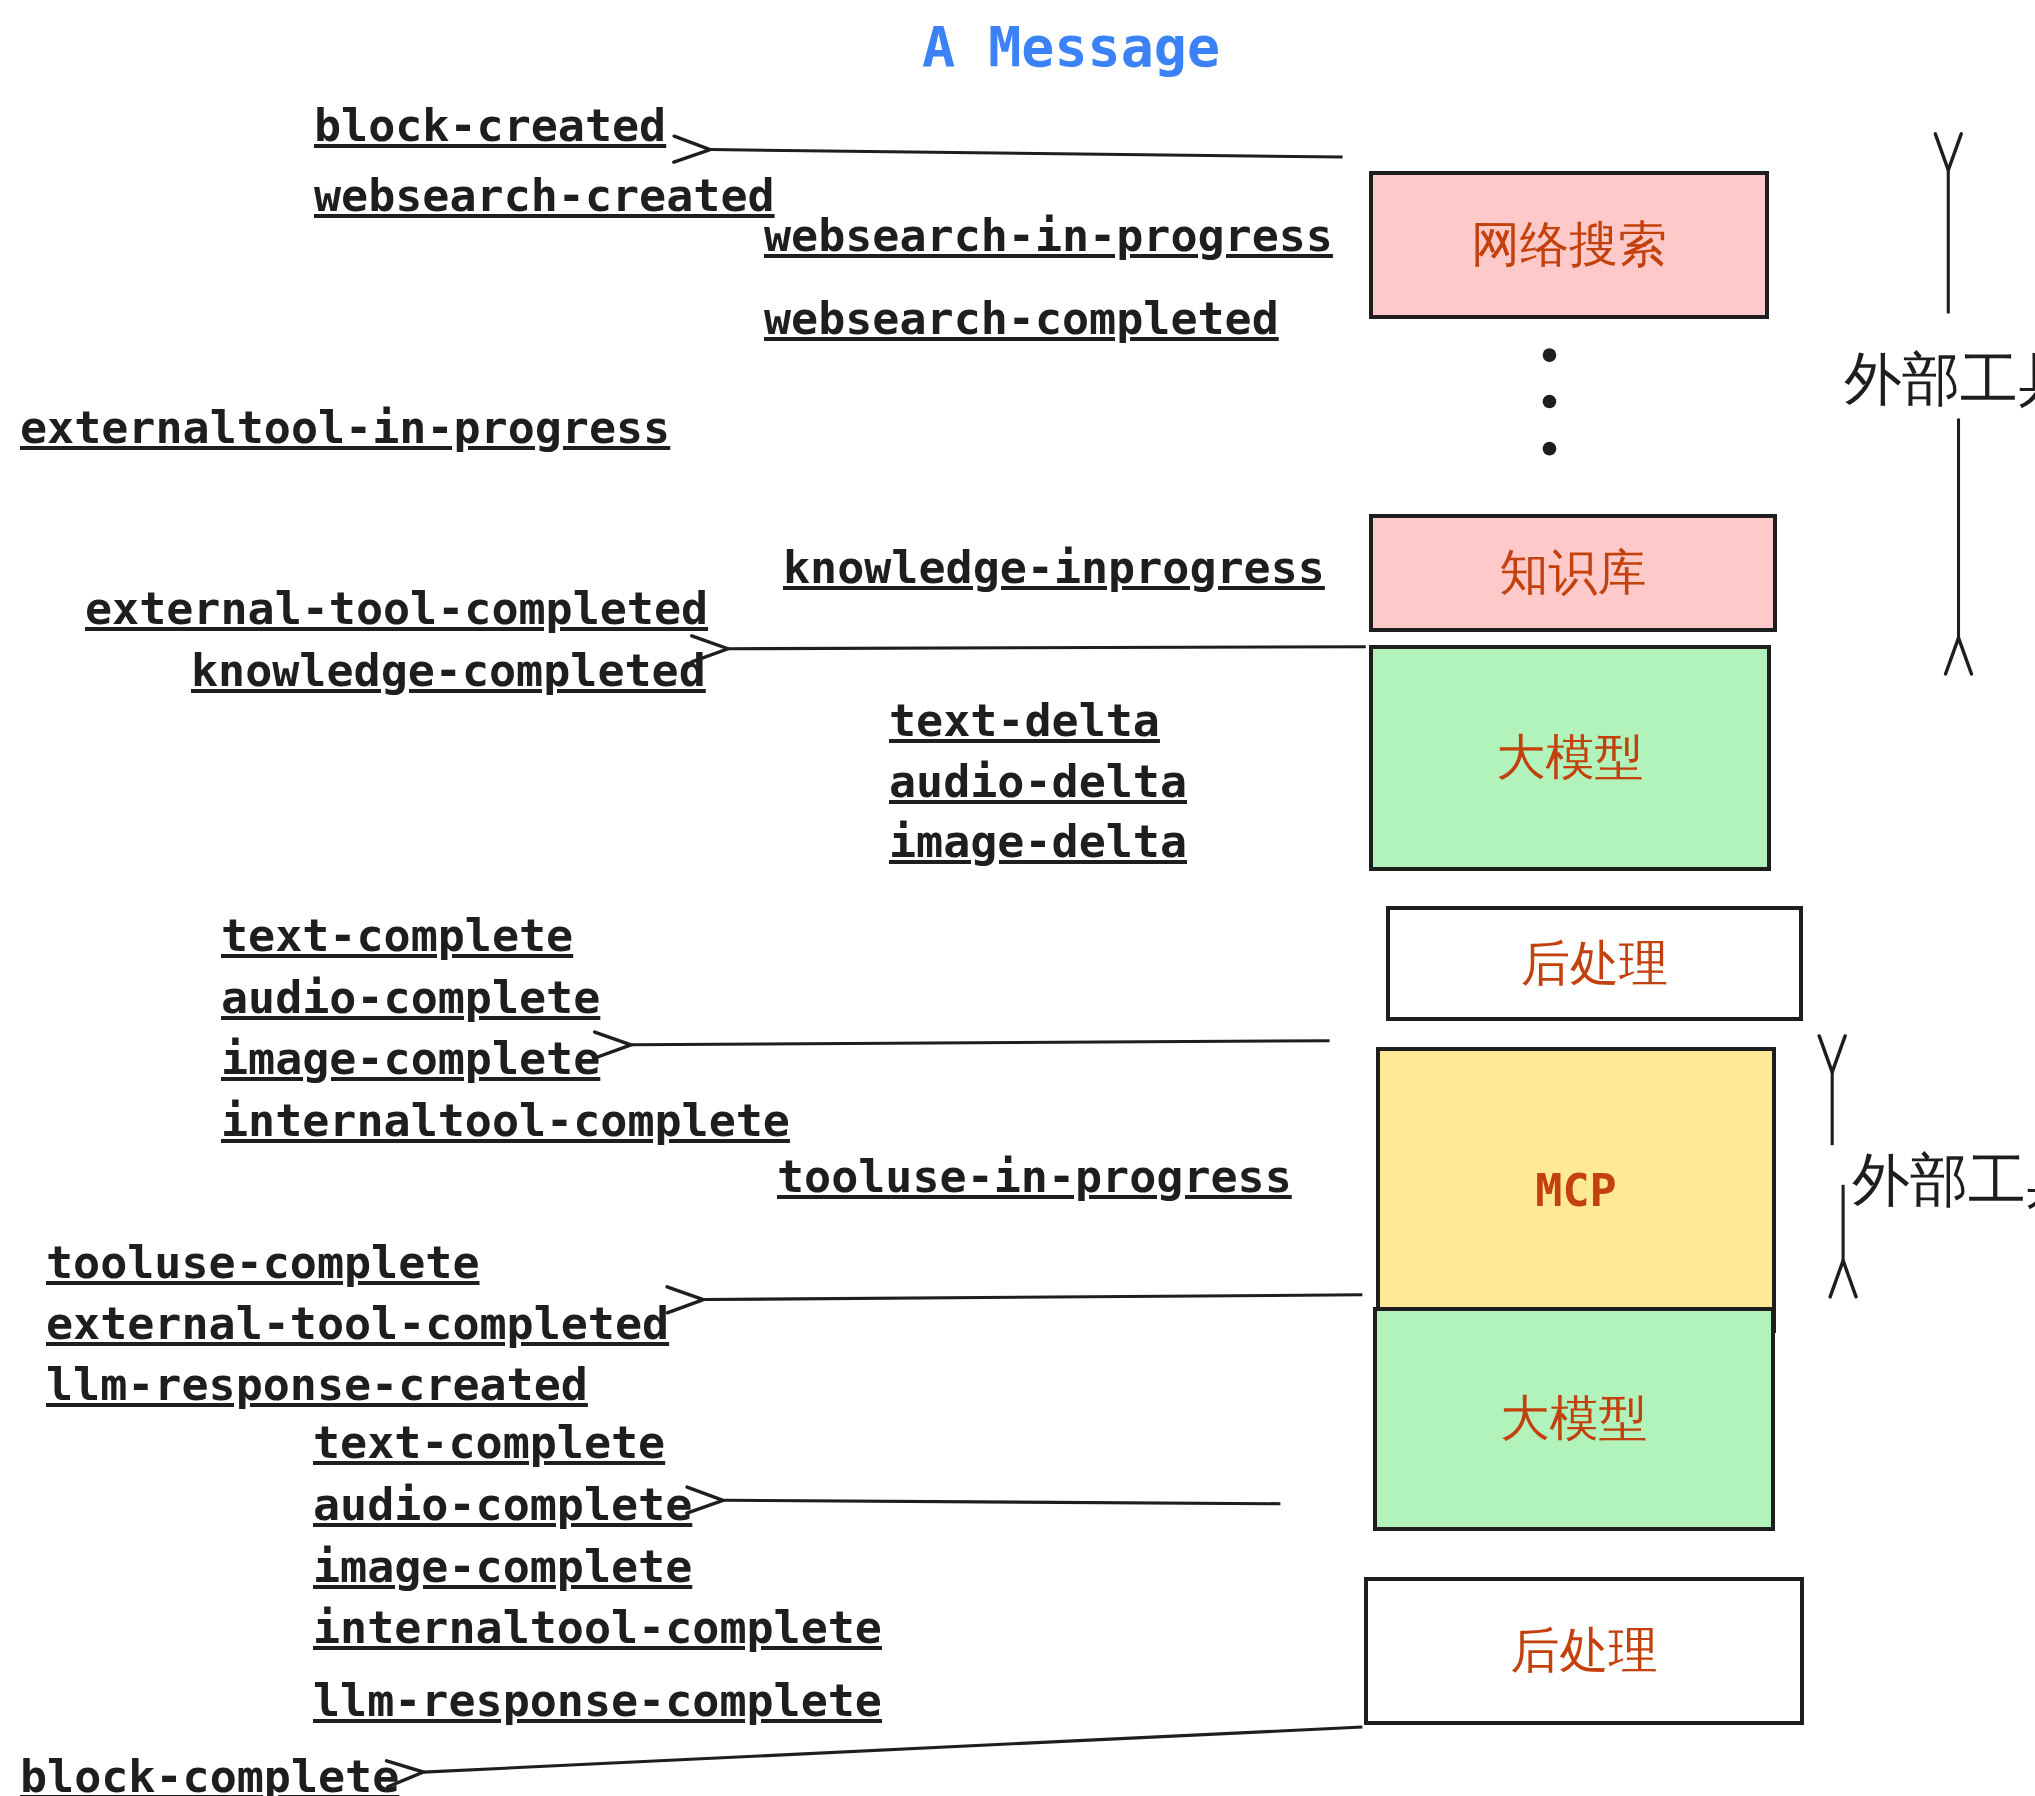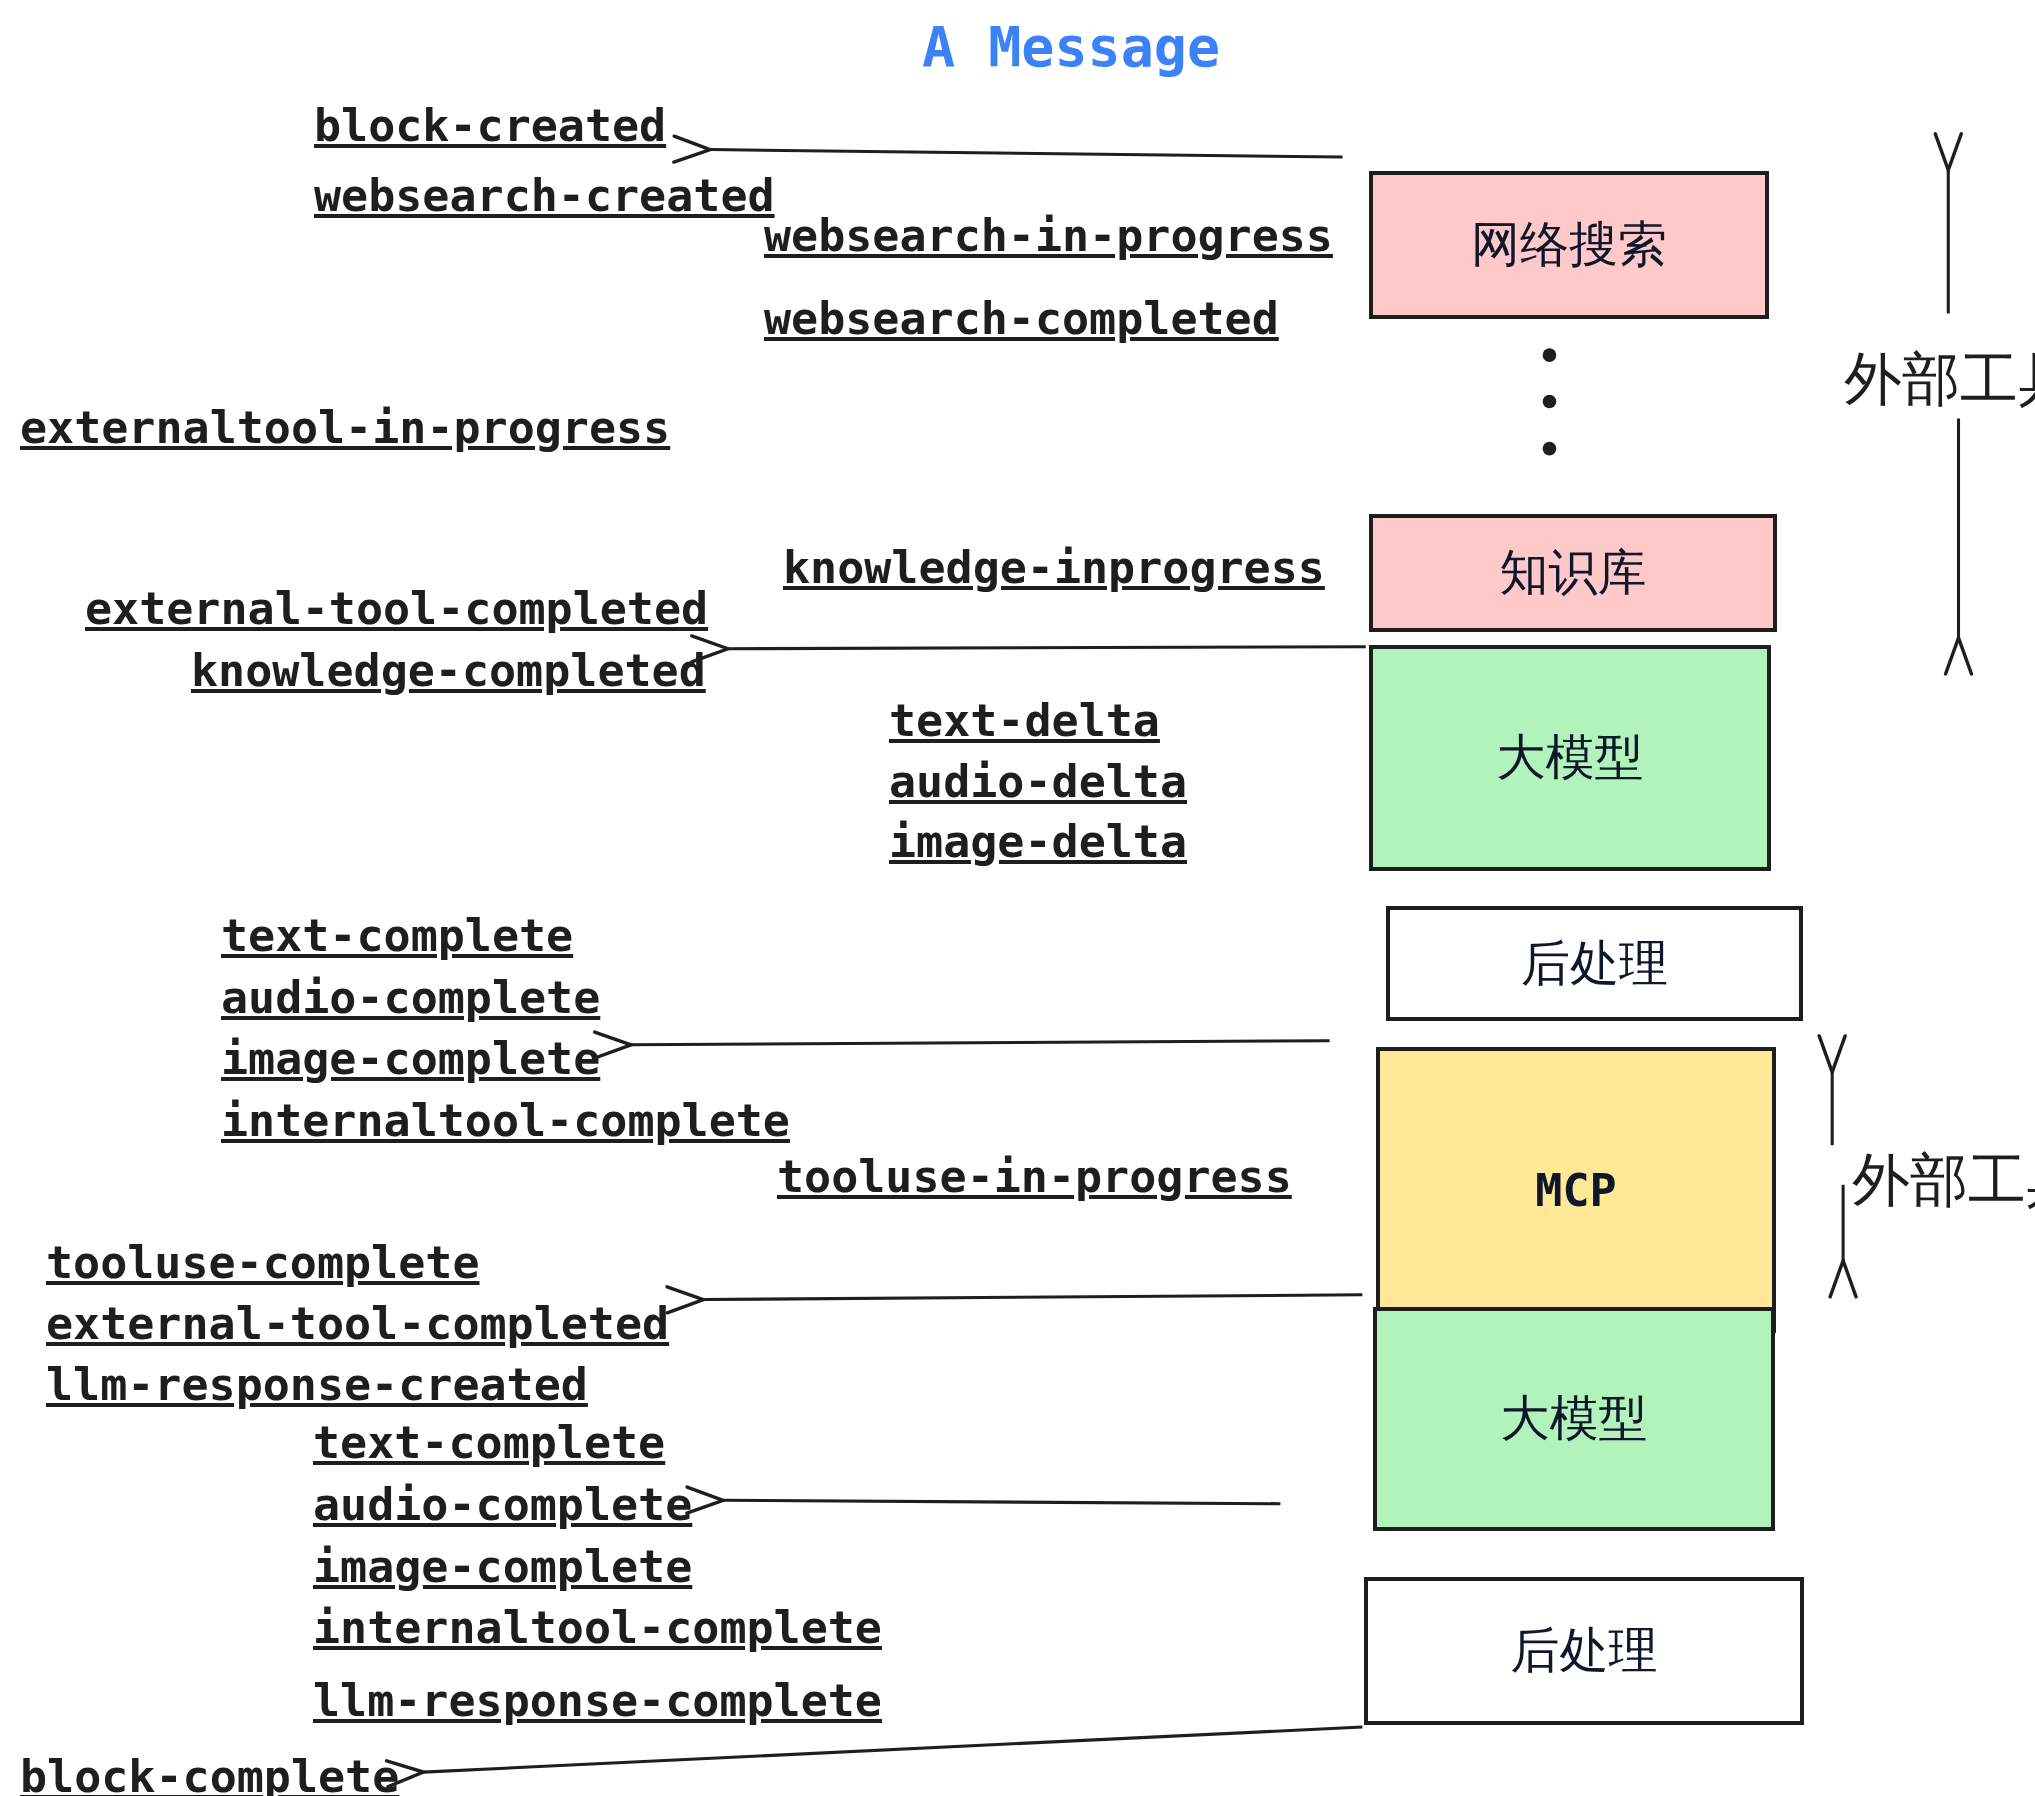--- a/index.html
+++ b/index.html
@@ -12,21 +12,21 @@
     white-space:nowrap;color:#3b82f6;
   }
   .ev{
     position:absolute;font:bold 45px "DejaVu Sans Mono",monospace;
     white-space:nowrap;color:#1e1e1e;line-height:1.05;text-decoration:underline;
   }
   .box{
     position:absolute;box-sizing:border-box;border:4.8px solid #1e1e1e;
     display:flex;align-items:center;justify-content:center;
     font-family:"Liberation Sans","DejaVu Sans",sans-serif;
-    font-size:49px;font-weight:500;color:#0f172a;white-space:nowrap;
+    font-size:49px;font-weight:500;color:#c2410c;white-space:nowrap;
   }
   .box.mono{font:bold 45px "DejaVu Sans Mono",monospace;}
   .side-label{
     position:absolute;font-family:"Liberation Sans","DejaVu Sans",sans-serif;
     font-size:58px;font-weight:500;color:#1e1e1e;white-space:nowrap;
   }
   svg.overlay{position:absolute;left:0;top:0;pointer-events:none;}
 </style>
 </head>
 <body>

